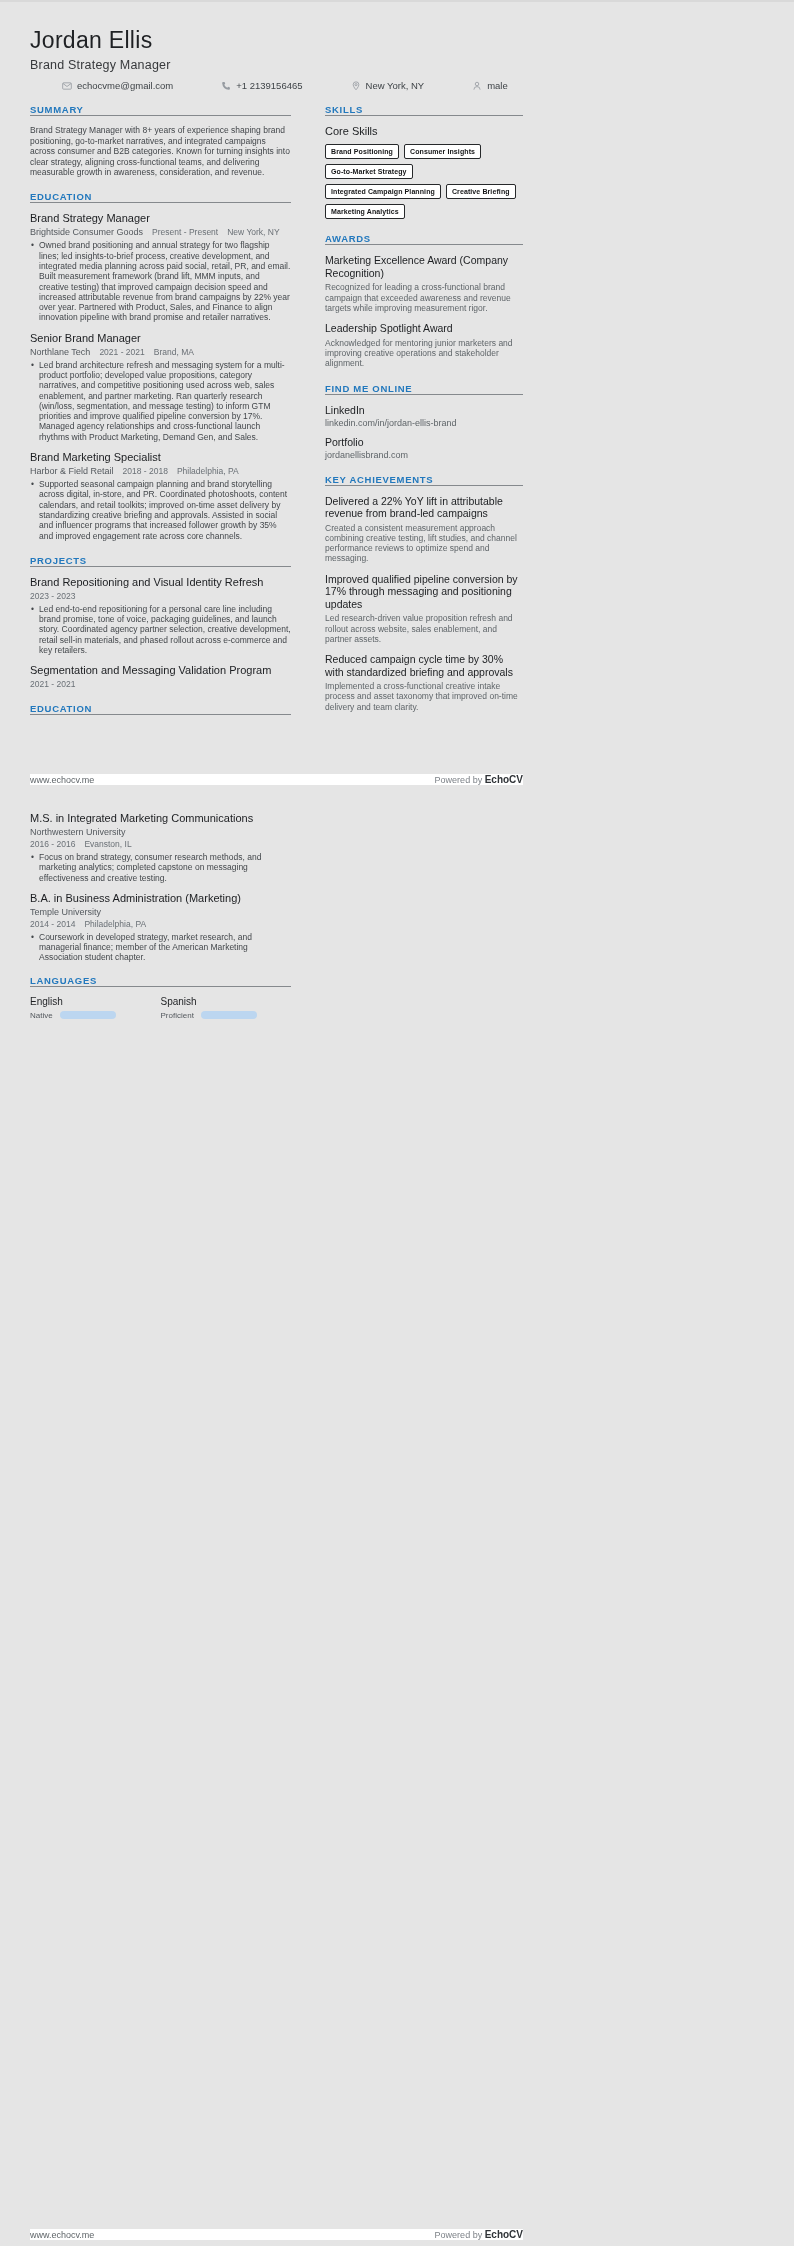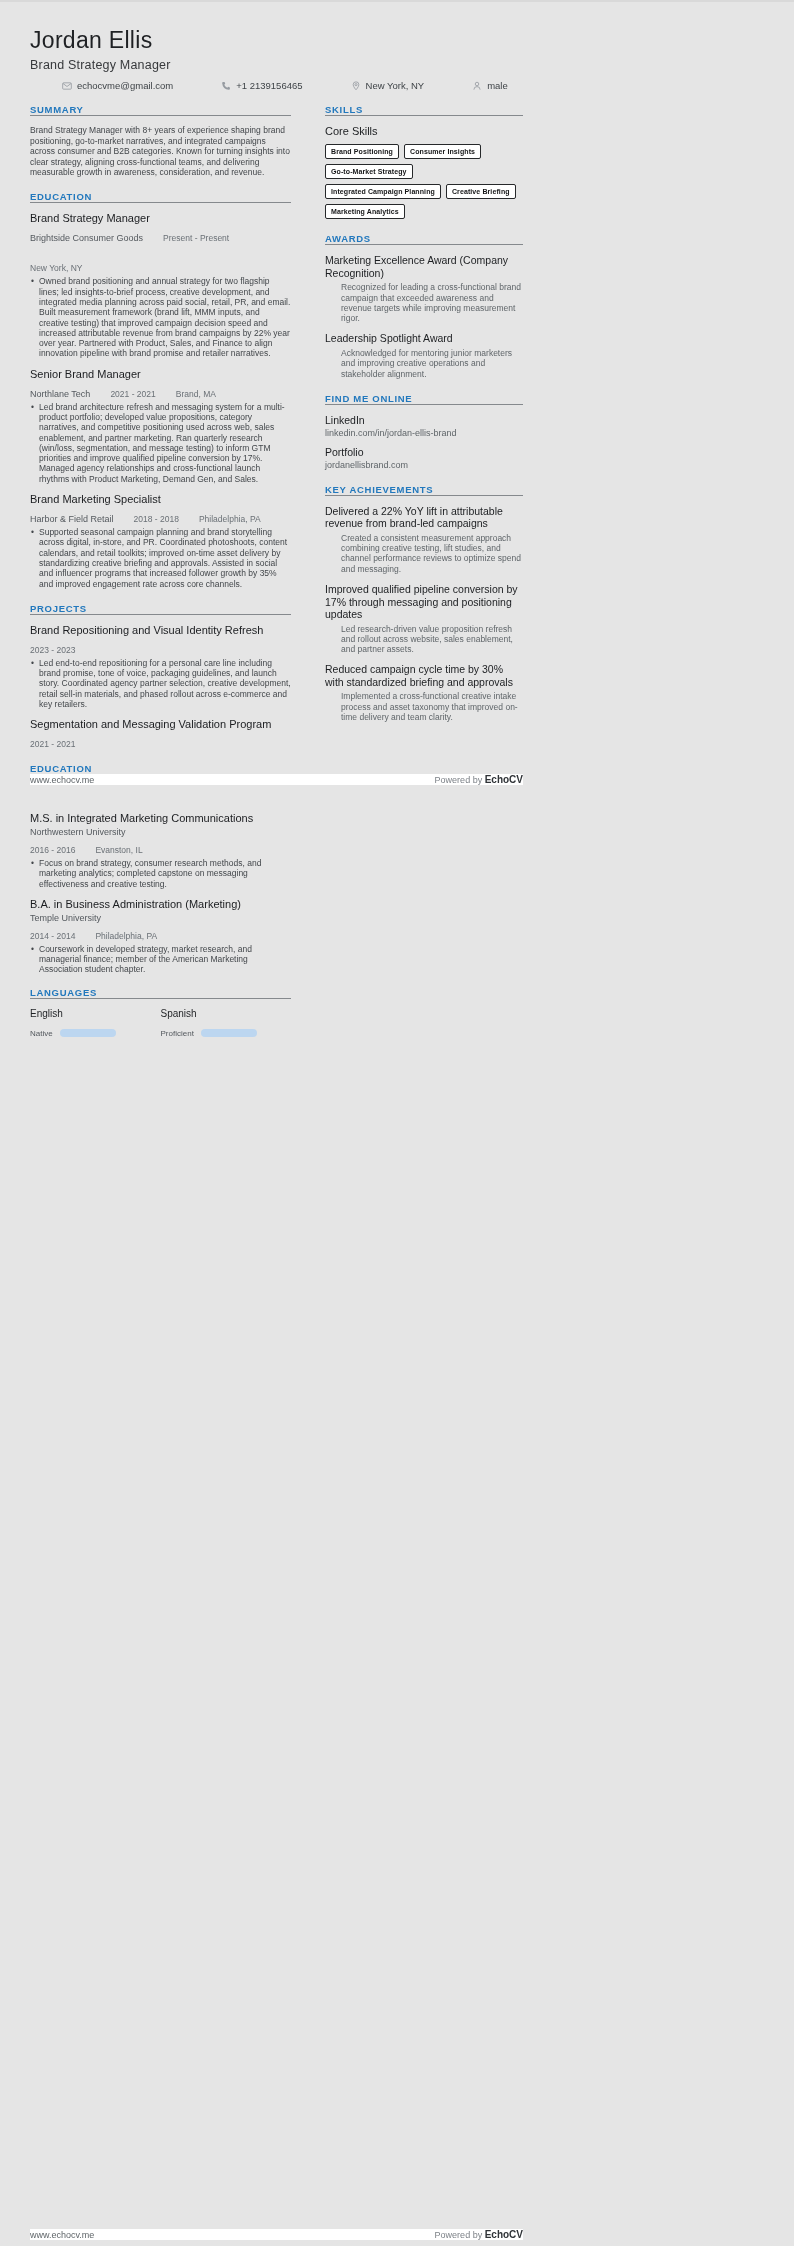--- a/index.html
+++ b/index.html
@@ -27,44 +27,44 @@
 
   .section { margin-bottom:14px; }
   .section-heading { font-size:9.5px; font-weight:700; letter-spacing:0.7px; color:#2278bd;
     padding-bottom:0; border-bottom:1px solid #85898d; margin-bottom:9px; }
 
   .body-text { font-size:8.5px; line-height:10.4px; color:#43474b; }
 
   
   .entry { margin-bottom:9px; }
   .entry-title { font-size:11px; font-weight:500; color:#1b1d20; line-height:13px; }
-  .entry-meta { margin-top:8px; font-size:8.5px; color:#6a7076; display:flex; flex-wrap:wrap; gap:20px; align-items:flex-end; }
+  .entry-meta { margin-top:2px; font-size:8.5px; color:#6a7076; display:flex; flex-wrap:wrap; gap:9px; align-items:flex-end; }
   .entry-meta .company { font-size:9px; color:#54595e; }
   .school-line { margin-top:2px; font-size:9px; color:#54595e; }
   ul.bullets { margin:3px 0 0 0; padding:0; list-style:none; }
   ul.bullets li { position:relative; padding-left:9px; font-size:8.5px; line-height:10.3px; color:#43474b; margin-bottom:2px; }
   ul.bullets li::before { content:"\2022"; position:absolute; left:1px; top:0; color:#43474b; }
 
   
   .subhead { font-size:11px; font-weight:500; color:#1c1e21; margin-bottom:7px; }
   .chips { display:flex; flex-wrap:wrap; gap:5px; }
   .chip { border:1px solid #26282a; border-radius:2px; padding:3px 5px; font-size:7px; font-weight:700;
     color:#151617; white-space:nowrap; background:#fff; letter-spacing:0.1px; }
 
   .r-item { margin-bottom:9px; }
   .r-title { font-size:10.5px; font-weight:500; color:#1c1e21; line-height:12.5px; }
-  .r-desc { margin-top:3px; font-size:8.5px; line-height:10.3px; color:#5f6569;margin-left:16px; }
+  .r-desc { margin-top:3px; font-size:8.5px; line-height:10.3px; color:#5f6569; }
   .link-label { font-size:10.5px; font-weight:500; color:#1c1e21; }
   .link-value { margin-top:2px; font-size:9px; color:#5f6569; }
   .fmo-item { margin-bottom:8px; }
 
   
   .lang-row { display:flex; }
   .lang-item { width:133px; }
-  .lang-name { font-size:10px; font-weight:500; color:#1f2124; margin-bottom:10px; }
+  .lang-name { font-size:10px; font-weight:500; color:#1f2124; margin-bottom:4px; }
   .lang-level-row { display:flex; align-items:center; gap:7px; }
   .lang-level { font-size:8px; color:#54595e; }
   .lang-bar { width:56px; height:8px; border-radius:4px; background:#bcd6f0; overflow:hidden; }
   .lang-fill { height:100%; border-radius:4px; background:#2e7dd1; }
 
   
   .page-footer { position:absolute; left:30px; width:493px; bottom:5px;
     display:flex; justify-content:space-between; align-items:baseline; background:#fff; }
   .footer-site { font-size:9px; color:#5f6569; }
   .footer-powered { font-size:9px; color:#7d8288; }

